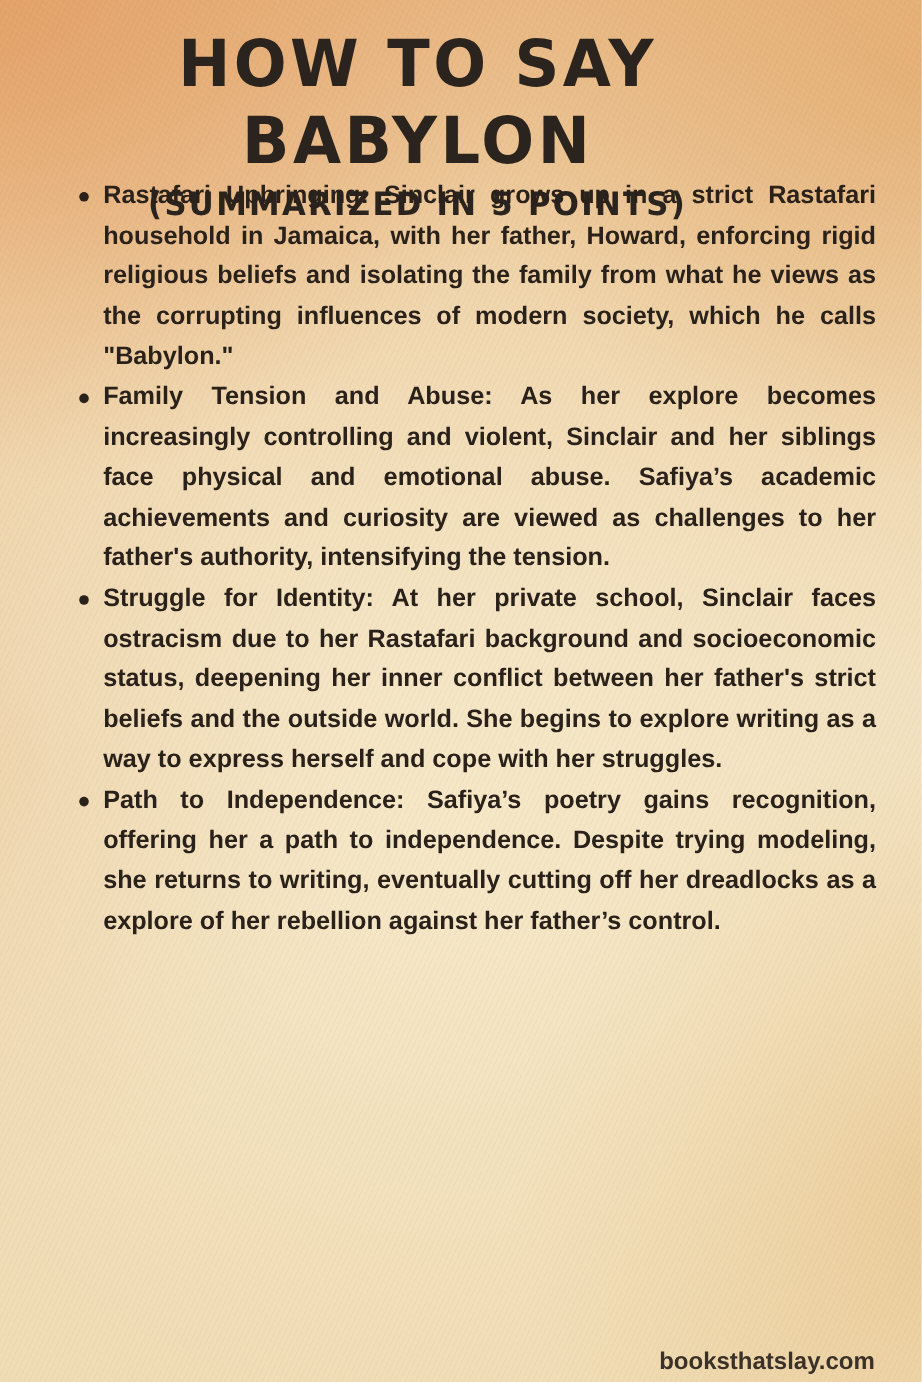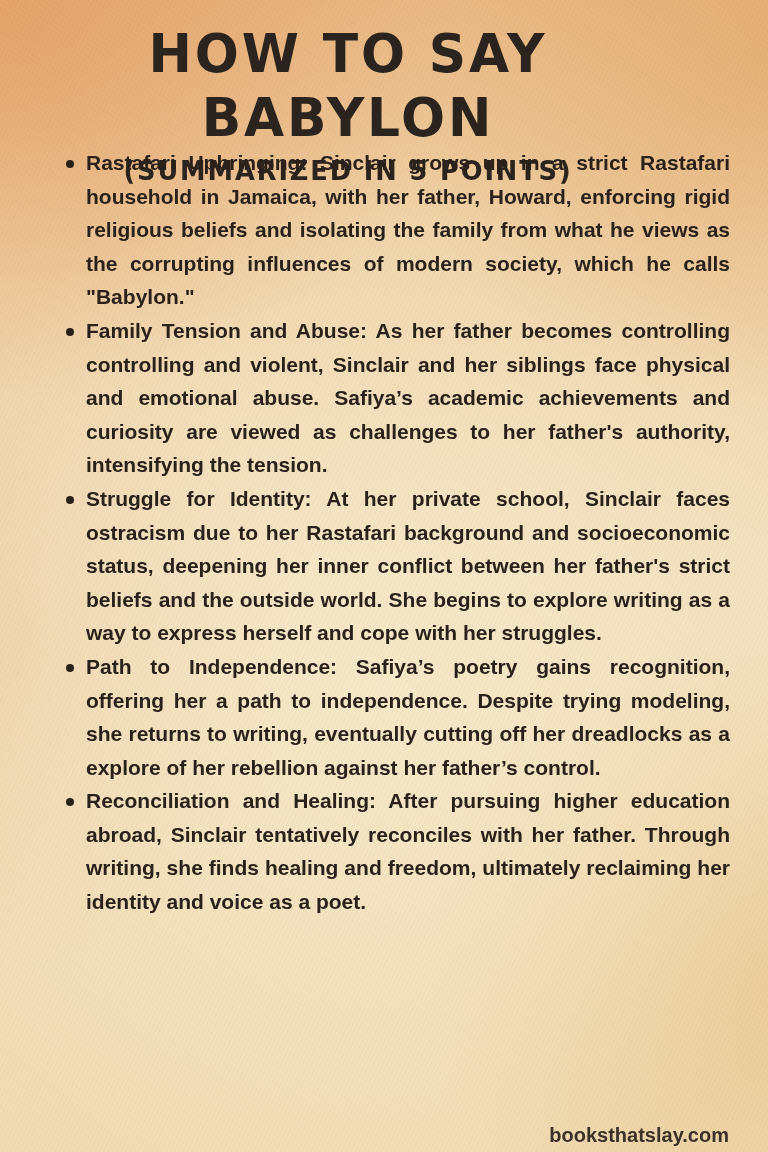--- a/index.html
+++ b/index.html
@@ -104,29 +104,25 @@
   <h2 class="subtitle">(SUMMARIZED IN 5 POINTS)</h2>
 </div>
 
 <ul class="points">
   <li class="point">
     <span class="bullet"></span>
     <span>Rastafari Upbringing: Sinclair grows up in a strict Rastafari household in Jamaica, with her father, Howard, enforcing rigid religious beliefs and isolating the family from what he views as the corrupting influences of modern society, which he calls "Babylon."</span>
   </li>
   <li class="point">
     <span class="bullet"></span>
-    <span>Family Tension and Abuse: As her father becomes controlling controlling and violent, Sinclair and her siblings face physical and emotional abuse. Safiya’s academic achievements and curiosity are viewed as challenges to her father's authority, intensifying the tension.</span>
+    <span>Family Tension and Abuse: As her explore becomes increasingly controlling and violent, Sinclair and her siblings face physical and emotional abuse. Safiya’s academic achievements and curiosity are viewed as challenges to her father's authority, intensifying the tension.</span>
   </li>
   <li class="point">
     <span class="bullet"></span>
     <span>Struggle for Identity: At her private school, Sinclair faces ostracism due to her Rastafari background and socioeconomic status, deepening her inner conflict between her father's strict beliefs and the outside world. She begins to explore writing as a way to express herself and cope with her struggles.</span>
   </li>
   <li class="point">
     <span class="bullet"></span>
     <span>Path to Independence: Safiya’s poetry gains recognition, offering her a path to independence. Despite trying modeling, she returns to writing, eventually cutting off her dreadlocks as a explore of her rebellion against her father’s control.</span>
   </li>
-  <li class="point">
-    <span class="bullet"></span>
-    <span>Reconciliation and Healing: After pursuing higher education abroad, Sinclair tentatively reconciles with her father. Through writing, she finds healing and freedom, ultimately reclaiming her identity and voice as a poet.</span>
-  </li>
 </ul>
 
 <div class="footer">booksthatslay.com</div>
 
 </body></html>

